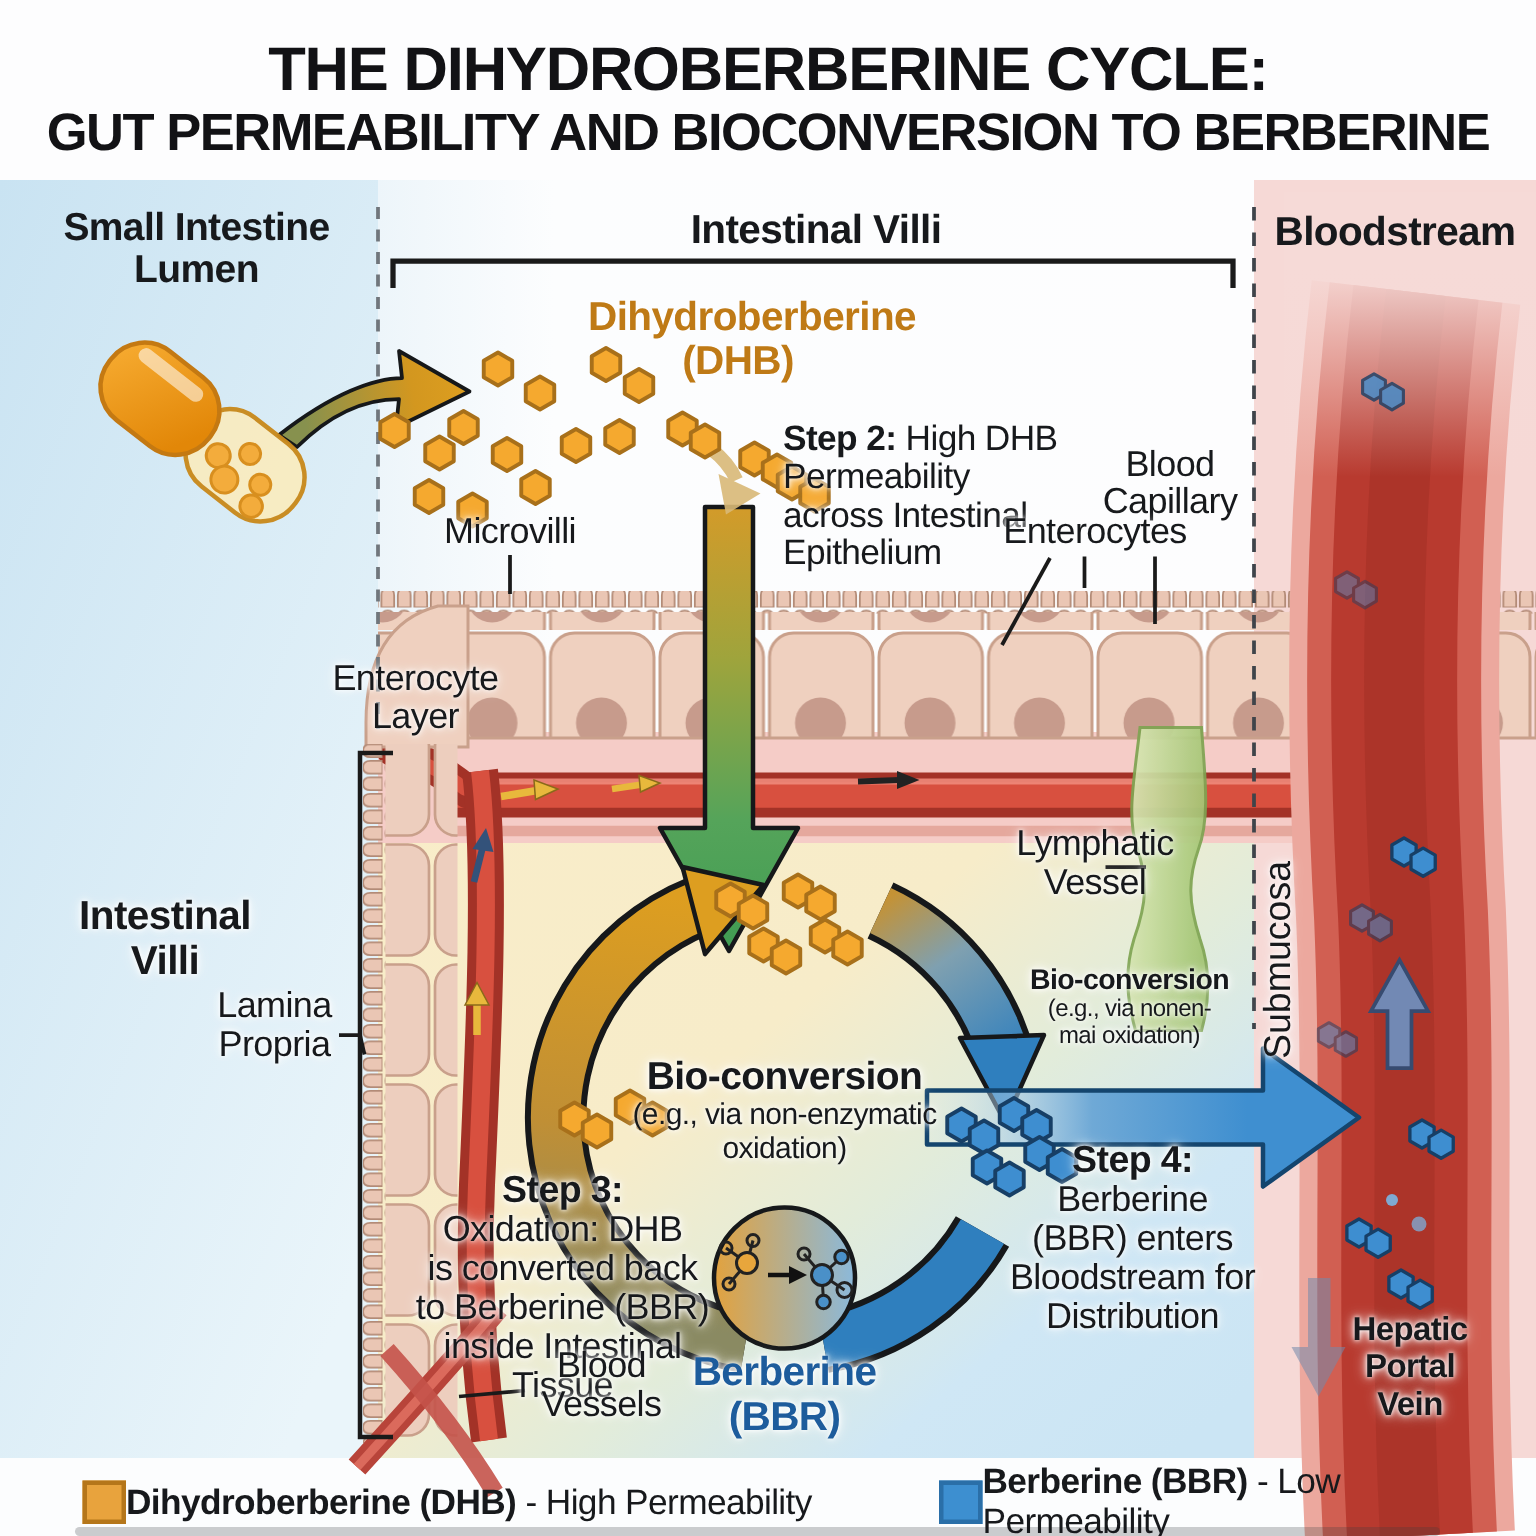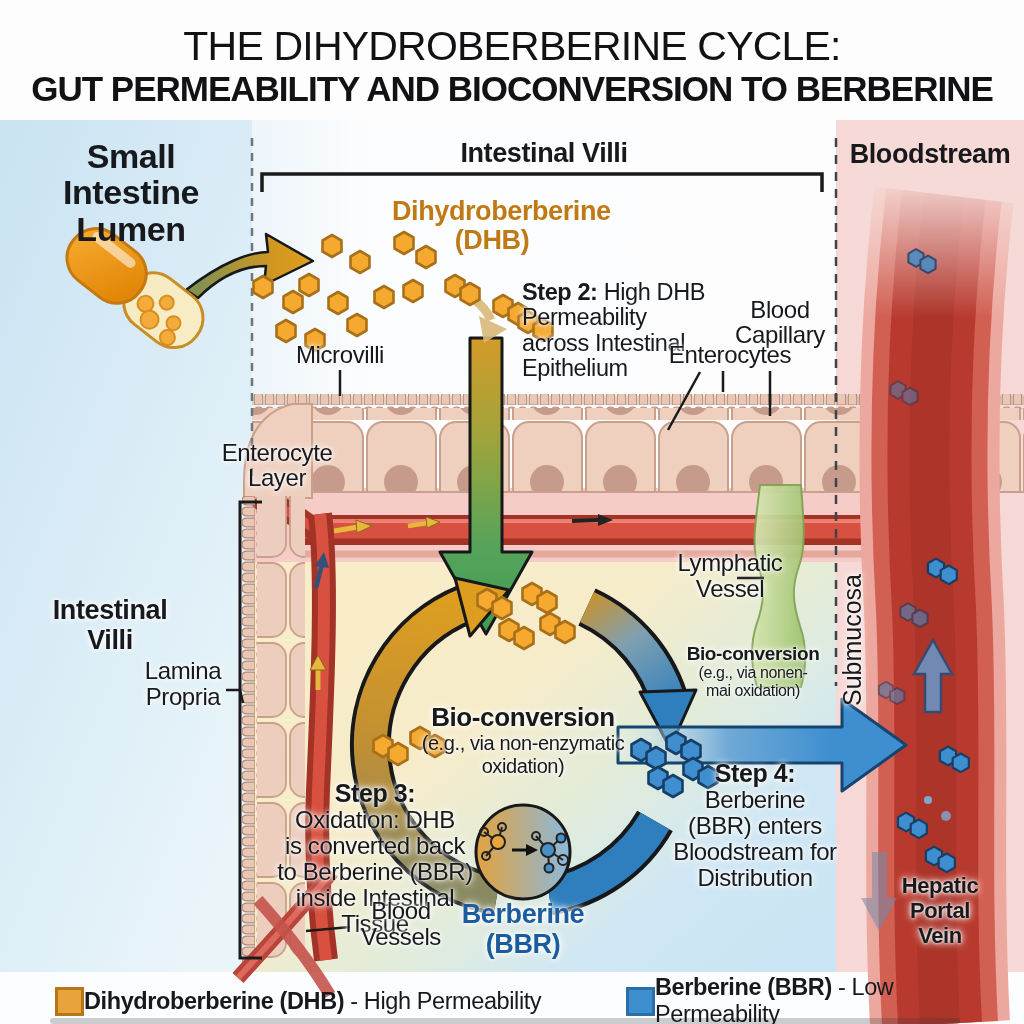--- a/index.html
+++ b/index.html
@@ -4,23 +4,23 @@
 <style>
   html,body{margin:0;padding:0;background:#e9eef2;}
   .stage{position:relative;width:1024px;height:1024px;overflow:hidden;background:#fdfdfe;font-family:"Liberation Sans",sans-serif;}
   .stage svg{position:absolute;left:0;top:0;}
   .label{position:absolute;color:#17191c;line-height:1.08;letter-spacing:-0.4px;}
   .b{font-weight:700;}
   .blk{display:block;}
   .pre{white-space:pre-line;}
   .ctr{text-align:center;}
   .halo{text-shadow:0 0 3px #fff,0 0 6px rgba(255,255,255,.9),0 0 10px rgba(255,255,255,.75);}
-  .t1{top:24px;left:0;width:1024px;text-align:center;font-size:41px;font-weight:400;letter-spacing:-0.8px;color:#121215;}
+  .t1{top:24px;left:0;width:1024px;text-align:center;font-size:41px;font-weight:700;letter-spacing:-0.8px;color:#121215;}
   .t2{top:70px;left:0;width:1024px;text-align:center;font-size:35px;font-weight:700;letter-spacing:-1px;color:#121215;}
-  .lbl-lumen{top:138px;left:20px;width:222px;font-size:34px;line-height:1.07;}
+  .lbl-lumen{top:138px;left:20px;width:222px;font-size:26px;line-height:1.07;}
   .lbl-villi-top{top:139px;left:252px;width:584px;font-size:27px;}
   .lbl-blood{top:140px;left:836px;width:188px;font-size:27px;}
   .lbl-dhb{top:197px;left:392px;width:200px;font-size:27px;line-height:1.06;color:#BF7A16;}
   .lbl-bbr{top:900px;left:423px;width:200px;font-size:27px;line-height:1.1;color:#1D5C9C;}
   .step{font-size:24px;line-height:1.08;}
   .step .hd{font-size:24px;}
   .s1{top:348px;left:0;width:256px;font-size:22.5px;}
   .s2{top:280px;left:522px;width:210px;text-align:left;font-size:23.5px;}
   .s3{top:770px;left:240px;width:270px;}
   .s4{top:760px;left:665px;width:180px;}

